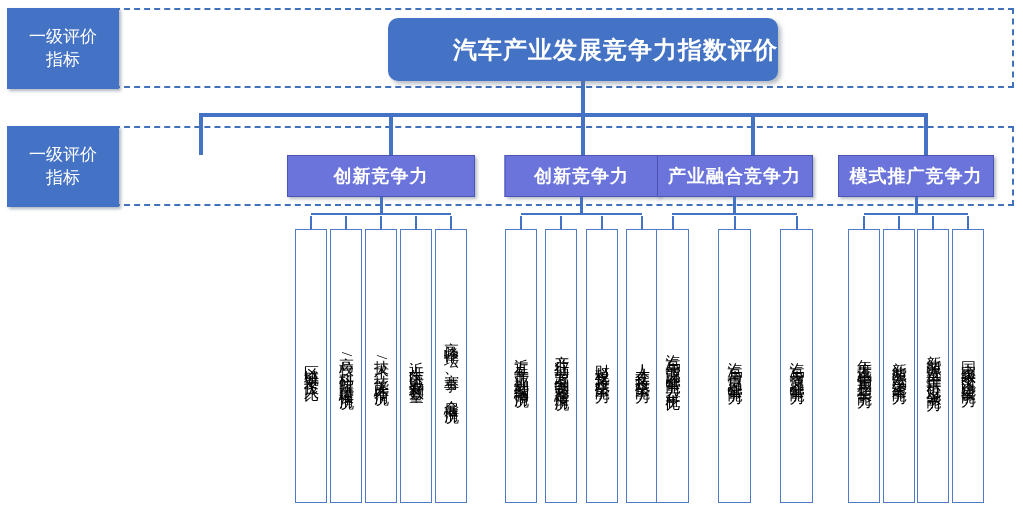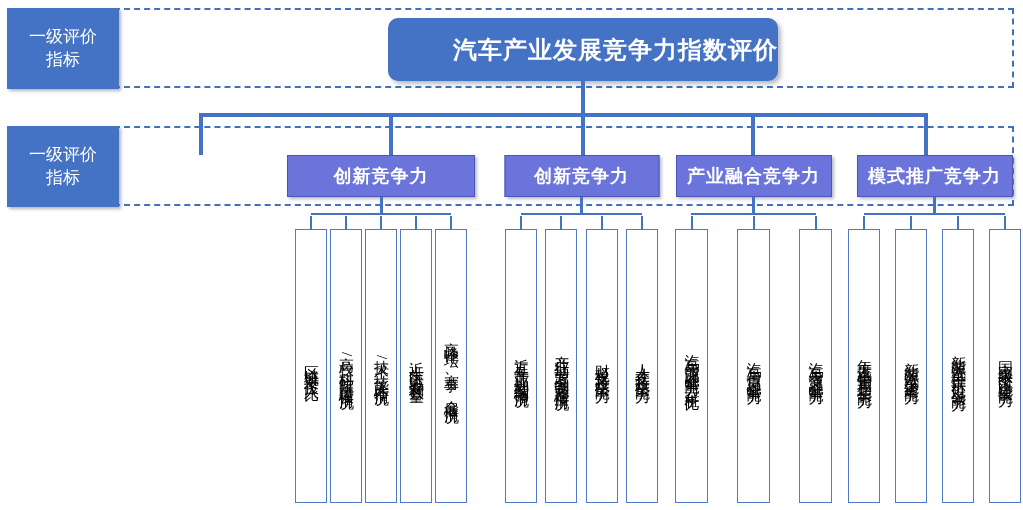--- a/index.html
+++ b/index.html
@@ -130,42 +130,42 @@
         </div>
       <div class="leaf" style="width:32px">
           <span>财税支持政策能力</span>
         </div>
       <div class="leaf" style="width:32px">
           <span>人才支持政策能力</span>
         </div>
     </div>
   </div>
 
-  <div class="group" style="left:675px;width:157px">
+  <div class="group" style="left:656px;width:157px">
     <div class="l2box" style="width:156px">
       <span>产业融合竞争力</span>
     </div>
     <div class="zone">
       <div class="stub"></div>
       <div class="hline" style="left:16px;right:16px"></div>
     </div>
     <div class="leafrow">
       <div class="leaf" style="width:33px">
           <span>汽车与能源融合能力（车桩比）</span>
         </div>
       <div class="leaf" style="width:33px">
           <span>汽车与信息融合能力</span>
         </div>
       <div class="leaf" style="width:33px">
           <span>汽车与交通融合能力</span>
         </div>
     </div>
   </div>
 
-  <div class="group" style="left:848px;width:173px">
+  <div class="group" style="left:848px;width:136px">
     <div class="l2box" style="width:156px">
       <span>模式推广竞争力</span>
     </div>
     <div class="zone">
       <div class="stub"></div>
       <div class="hline" style="left:16px;right:16px"></div>
     </div>
     <div class="leafrow">
       <div class="leaf" style="width:32px">
           <span>年度汽车销量和增长能力</span>

